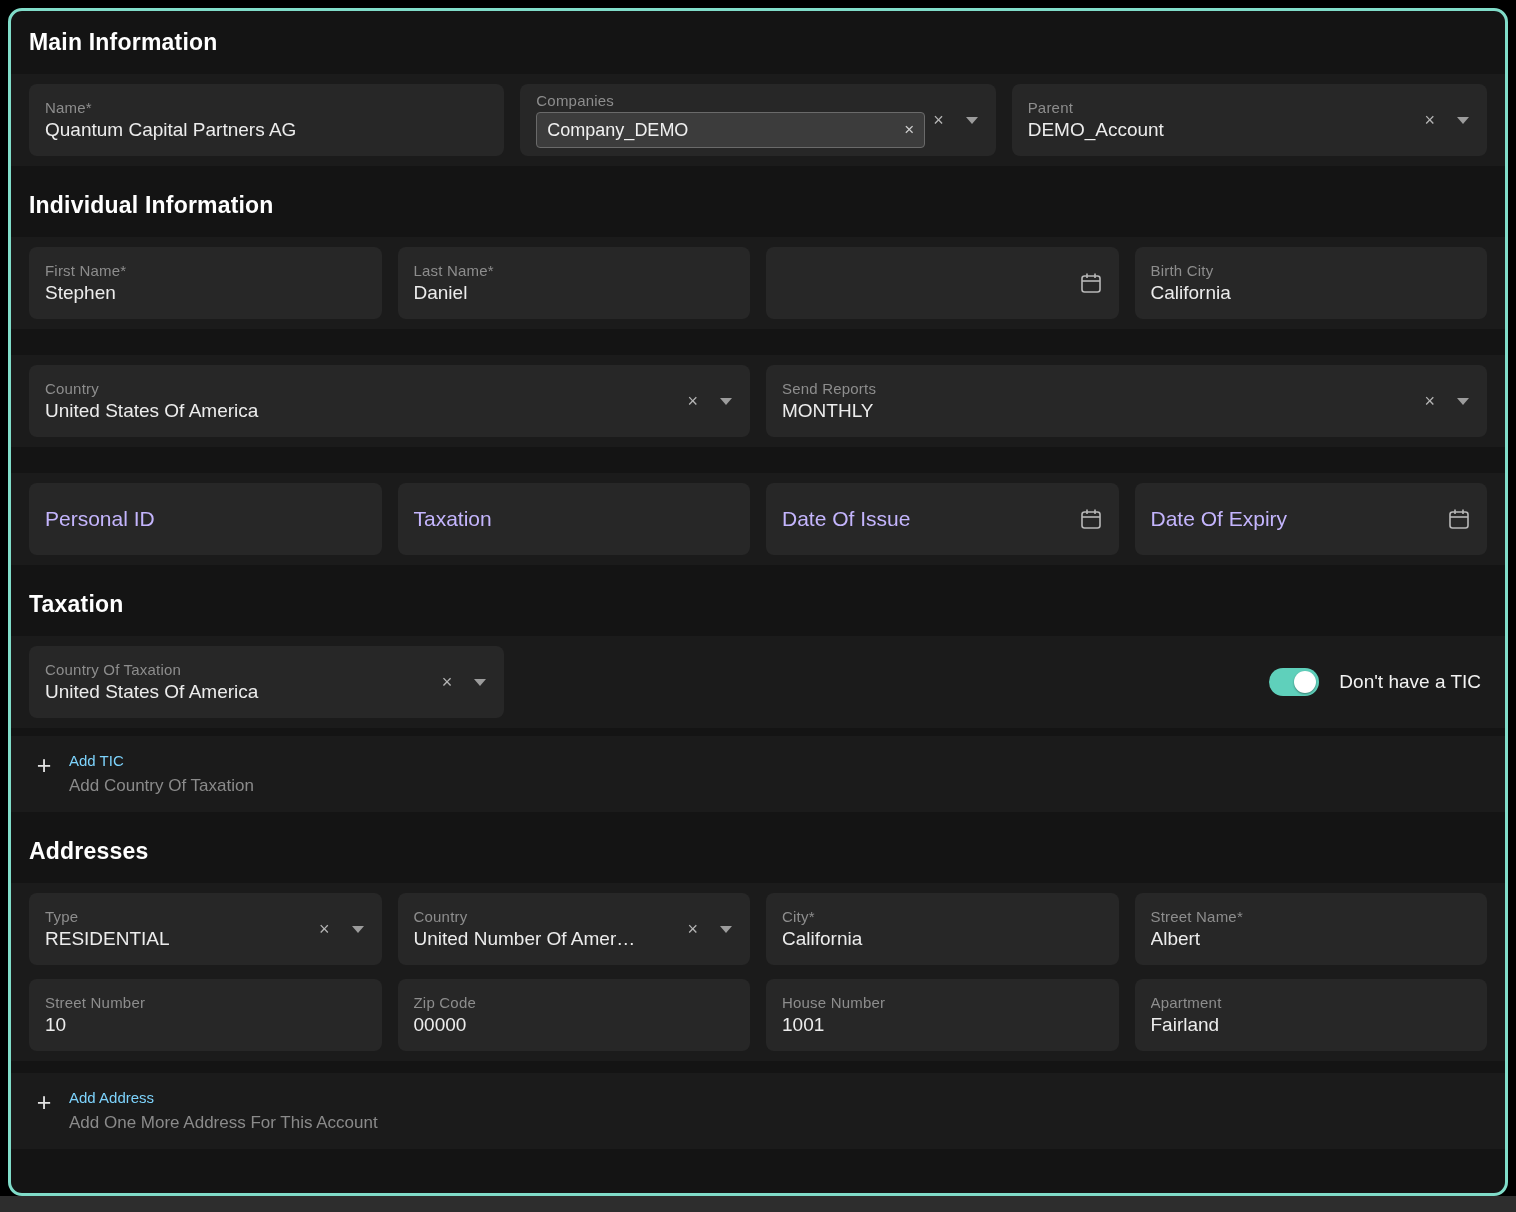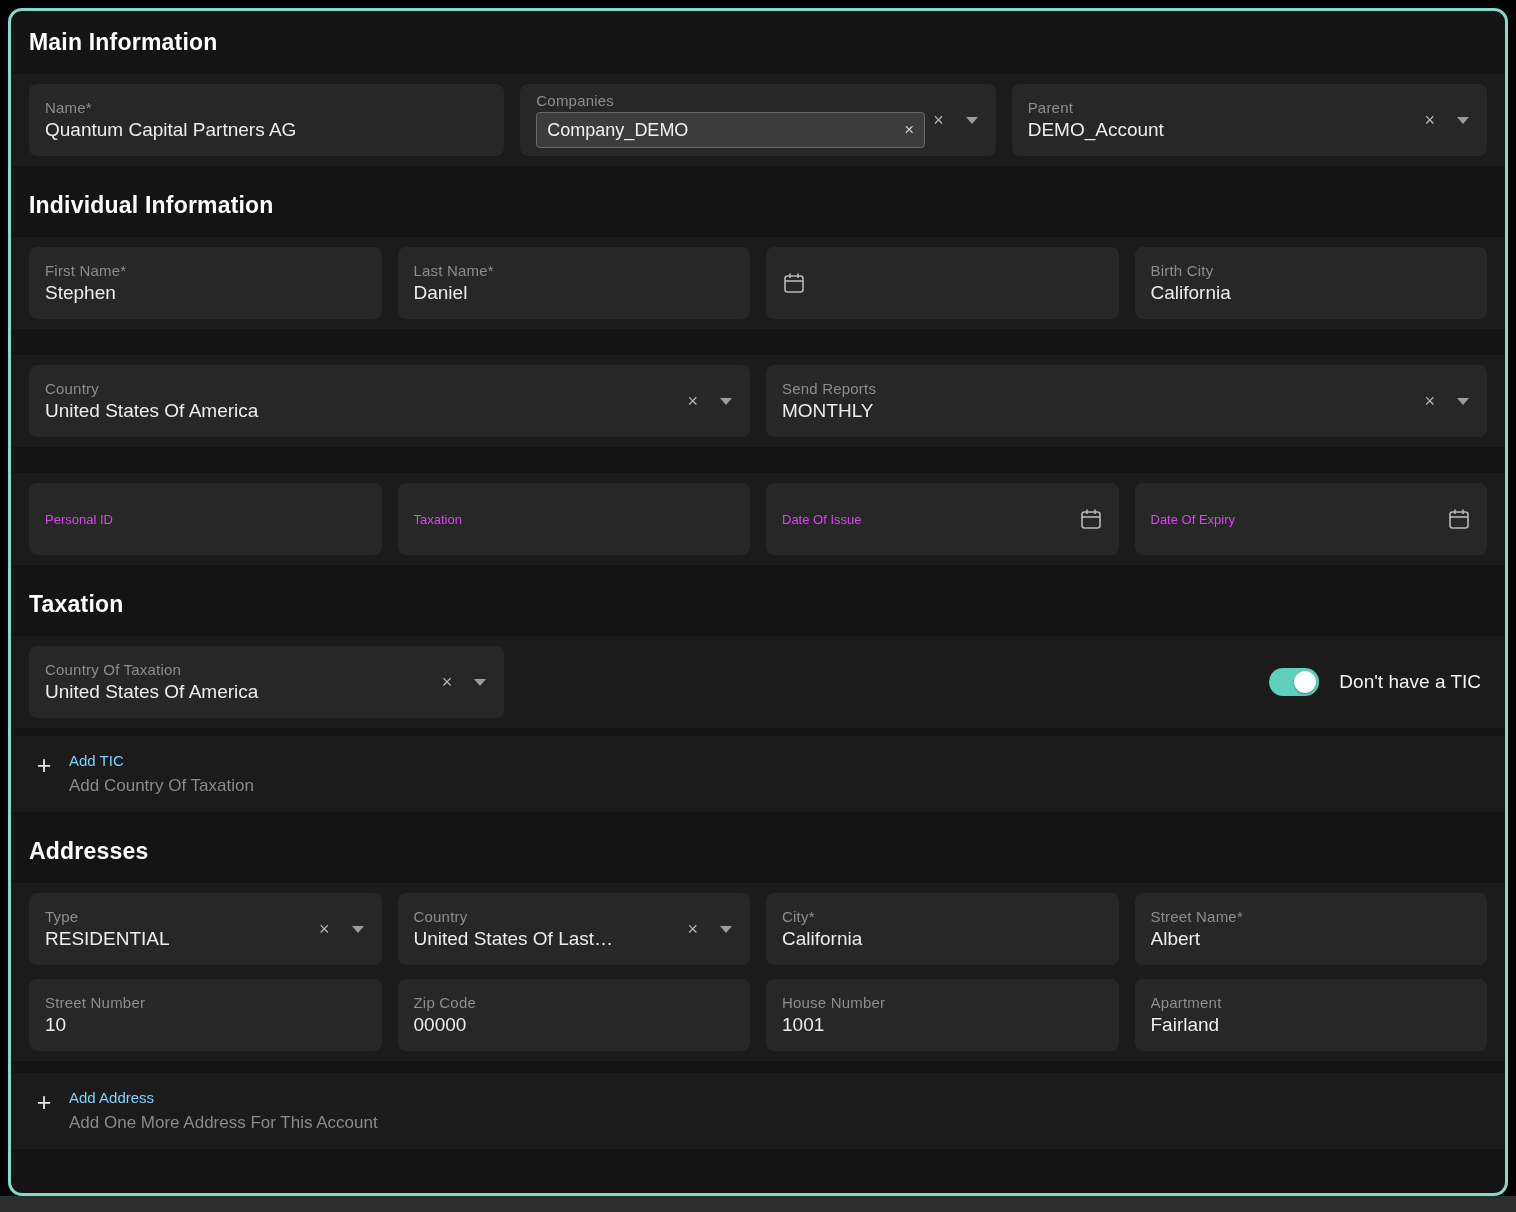--- a/index.html
+++ b/index.html
@@ -41,31 +41,31 @@
   .grid2 { grid-template-columns:repeat(2,1fr); }
   .stacked-rows { display:flex; flex-direction:column; gap:14px; }
 
   .field {
     background:#272727;
     border-radius:8px;
     height:72px;
     padding:10px 16px;
     display:flex;
     align-items:center;
-    justify-content:flex-start;
+    justify-content:flex-end;
     cursor:pointer;
   }
   .field-text {
     flex:1; min-width:0;
     display:flex; flex-direction:column; gap:3px;
     padding-right:8px;
   }
   .label { color:#8d8d8d; font-size:15px; letter-spacing:.2px; white-space:nowrap; overflow:hidden; text-overflow:ellipsis; }
   .value { color:#ececec; font-size:19px; white-space:nowrap; overflow:hidden; text-overflow:ellipsis; }
-  .placeholder { color:#d946ef; font-size:13px; flex:1; }
+  .placeholder { color:#c4b5fd; font-size:21px; flex:1; }
 
   .icons { display:flex; align-items:center; gap:22px; flex:0 0 auto; padding-right:2px; }
   .xicon { color:#b4b4b4; font-size:18px; line-height:1; cursor:pointer; }
   .chev {
     width:0; height:0;
     border-left:6px solid transparent;
     border-right:6px solid transparent;
     border-top:7px solid #9c9c9c;
     cursor:pointer;
   }
@@ -282,21 +282,21 @@
             <div class="value">RESIDENTIAL</div>
           </div>
           <div class="icons">
             <span class="xicon">×</span>
             <span class="chev"></span>
           </div>
         </div>
         <div class="field">
           <div class="field-text">
             <div class="label">Country</div>
-            <div class="value">United States Of Last…</div>
+            <div class="value">United Number Of Amer…</div>
           </div>
           <div class="icons">
             <span class="xicon">×</span>
             <span class="chev"></span>
           </div>
         </div>
         <div class="field">
           <div class="field-text">
             <div class="label">City*</div>
             <div class="value">California</div>

